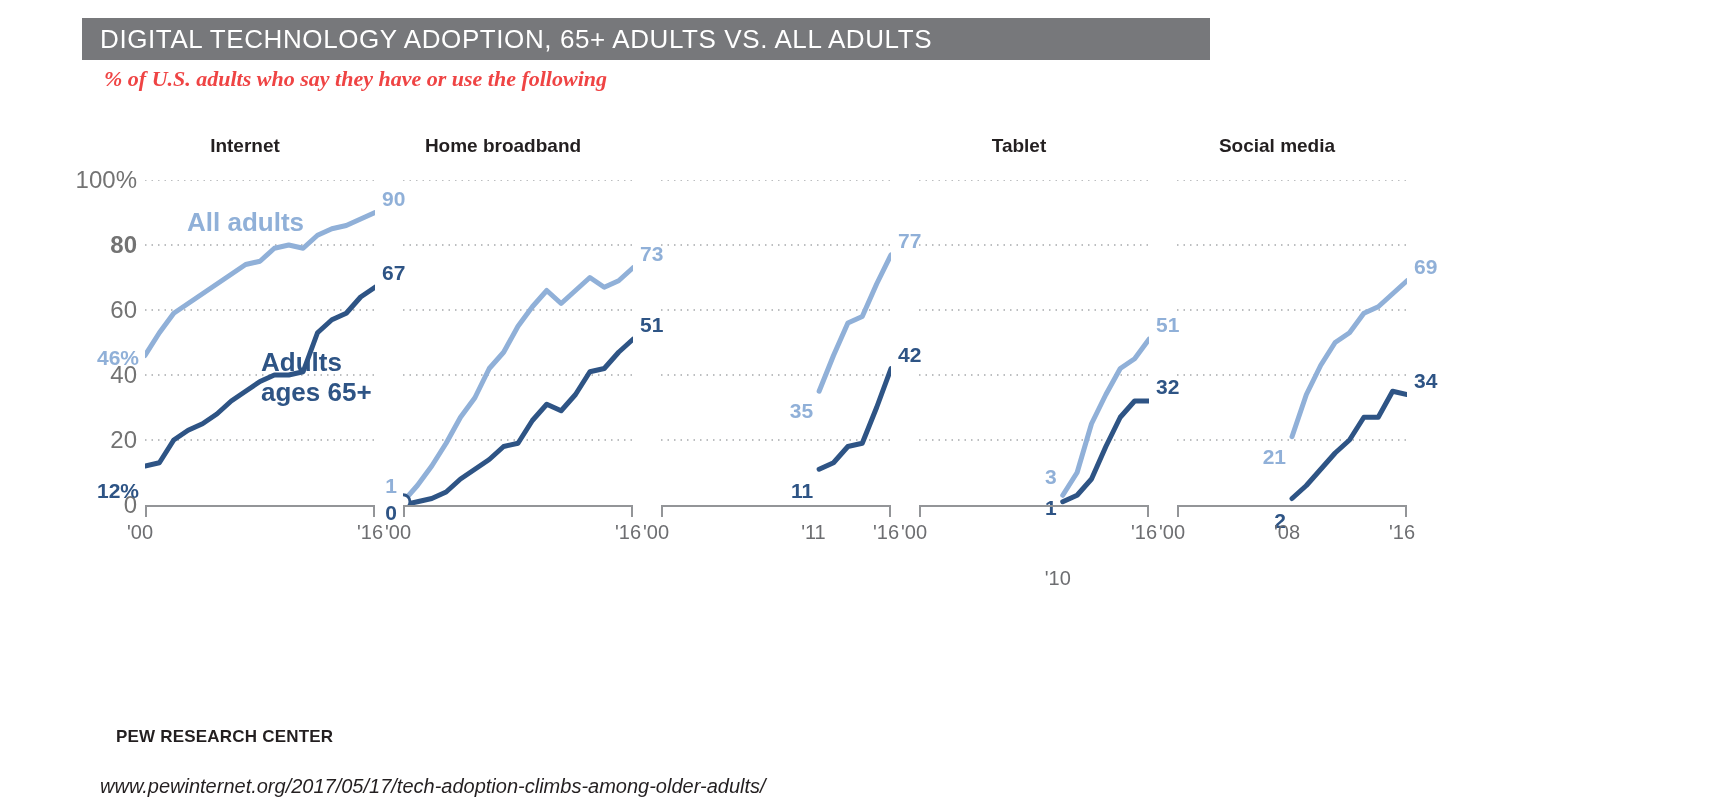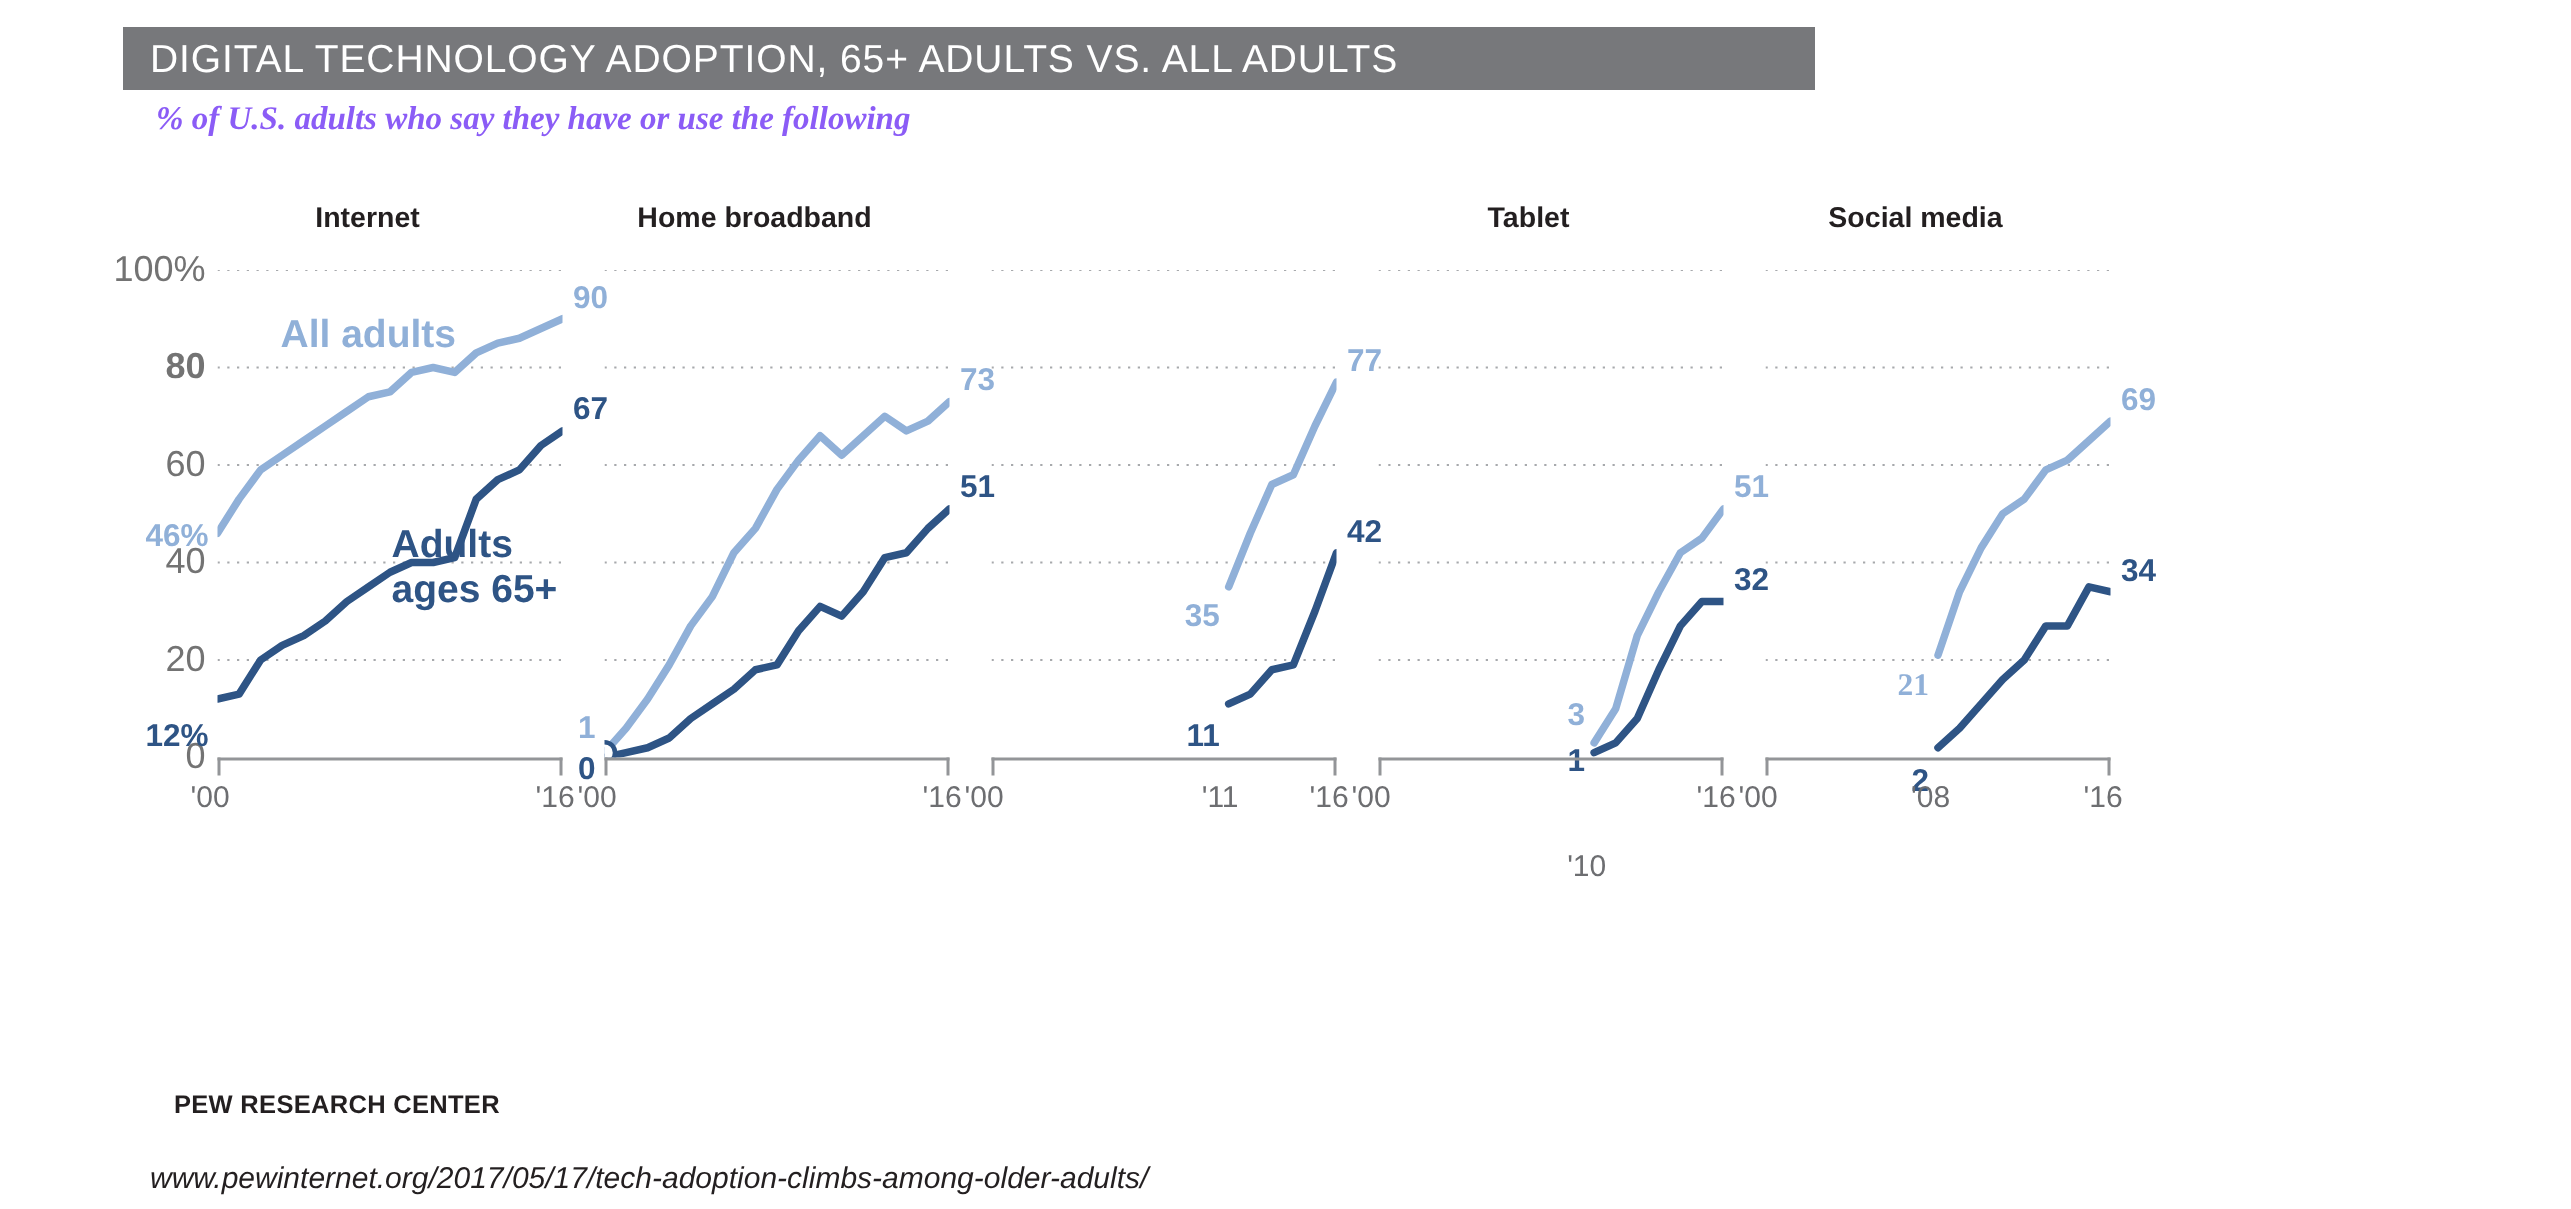--- a/index.html
+++ b/index.html
@@ -46,21 +46,21 @@
 
   
   #subtitle {
     position: absolute;
     left: 104px;
     top: 66px;
     font-family: "Liberation Serif", serif;
     font-style: italic;
     font-weight: bold;
     font-size: 22px;
-    color: #8b5cf6;
+    color: #ef4444;
     white-space: nowrap;
   }
 
   
   #chart-area {
     position: absolute;
     left: 0px;
     top: 125px;
     width: 1714px;
     height: 470px;
@@ -293,21 +293,21 @@
         <div class="plot">
           <svg width="230" height="325">
             <line x1="0" x2="230" y1="0" y2="0" stroke="#a7a9ac" stroke-width="1.4" stroke-dasharray="1.5 5"></line>
             <line x1="0" x2="230" y1="65" y2="65" stroke="#a7a9ac" stroke-width="1.4" stroke-dasharray="1.5 5"></line>
             <line x1="0" x2="230" y1="130" y2="130" stroke="#a7a9ac" stroke-width="1.4" stroke-dasharray="1.5 5"></line>
             <line x1="0" x2="230" y1="195" y2="195" stroke="#a7a9ac" stroke-width="1.4" stroke-dasharray="1.5 5"></line>
             <line x1="0" x2="230" y1="260" y2="260" stroke="#a7a9ac" stroke-width="1.4" stroke-dasharray="1.5 5"></line>
             <polyline points="115,256.75 129.375,214.5 143.75,185.25 158.125,162.5 172.5,152.75 186.875,133.25 201.25,126.75 215.625,113.75 230,100.75000000000003" fill="none" stroke="#90b0d8" stroke-width="5" stroke-linejoin="round" stroke-linecap="round"></polyline>
             <polyline points="115,318.5 129.375,305.5 143.75,289.25 158.125,273 172.5,260 186.875,237.25 201.25,237.25 215.625,211.25 230,214.5" fill="none" stroke="#2e5485" stroke-width="5" stroke-linejoin="round" stroke-linecap="round"></polyline>
           </svg>
-          <div class="ann light right-al" style="left: 109px; top: 276.75px; font-family: Liberation Serif, serif;">21</div>
+          <div class="ann light right-al" style="left: 109px; top: 276.75px;">21</div>
           <div class="ann light" style="left: 237px; top: 86.75px;">69</div>
           <div class="ann dark right-al" style="left: 109px; top: 340.5px;">2</div>
           <div class="ann dark" style="left: 237px; top: 200.5px;">34</div>
         </div>
         <div class="xaxis-bracket"></div>
         <div class="xtick" style="left: 27px;">'00</div>
         <div class="xtick" style="left: 142px;">'08</div>
         <div class="xtick" style="left: 257px;">'16</div>
       </div>
     </div>

